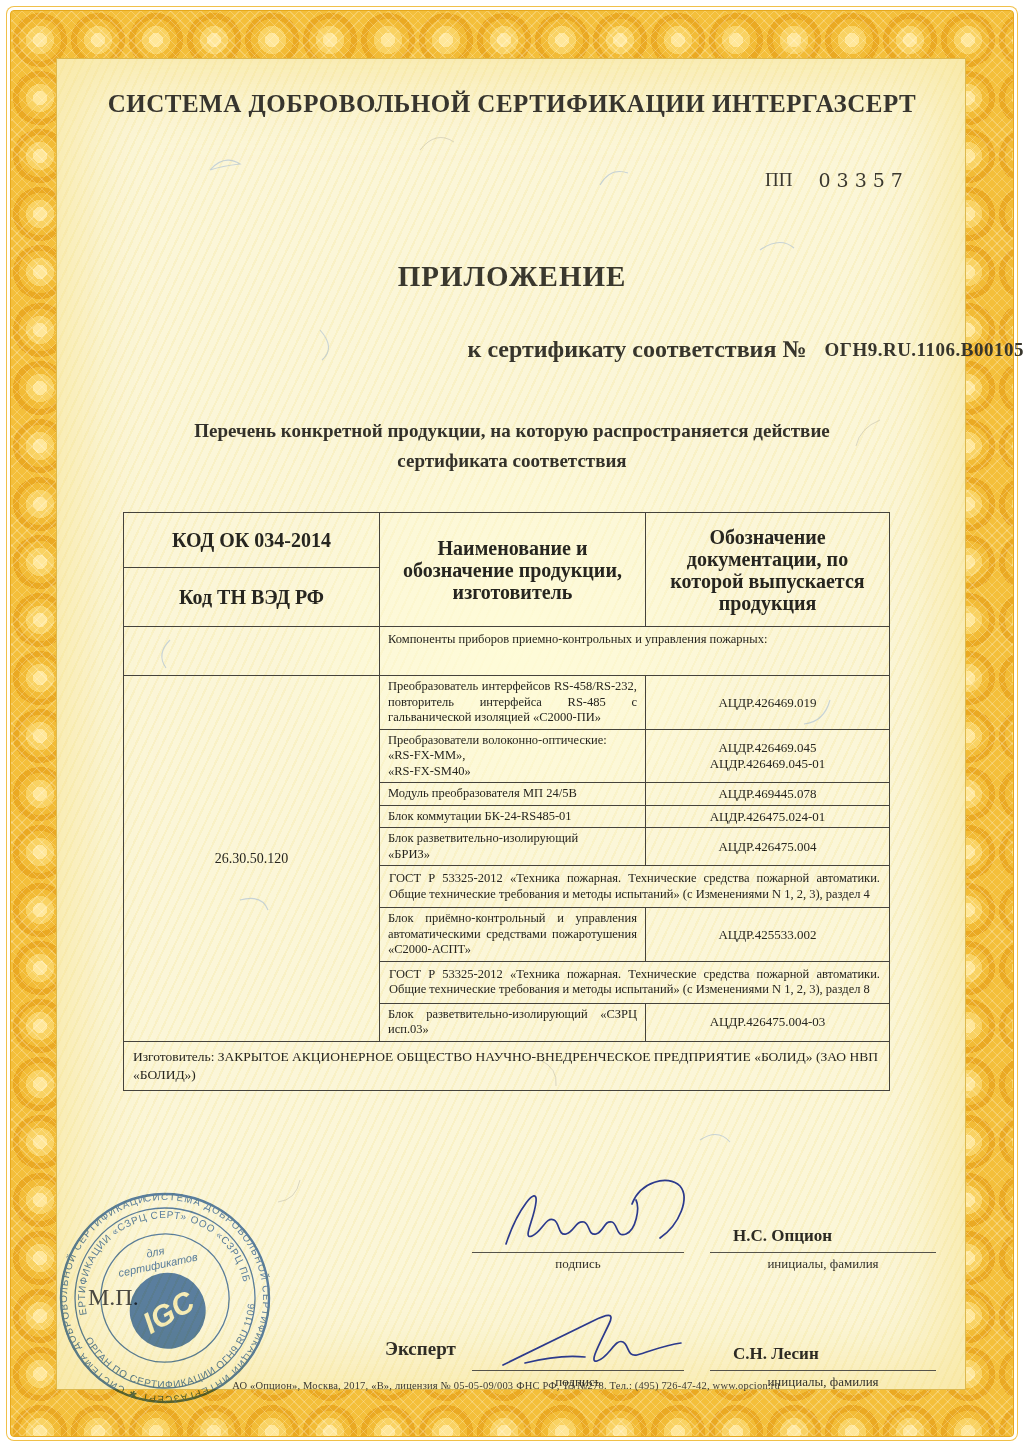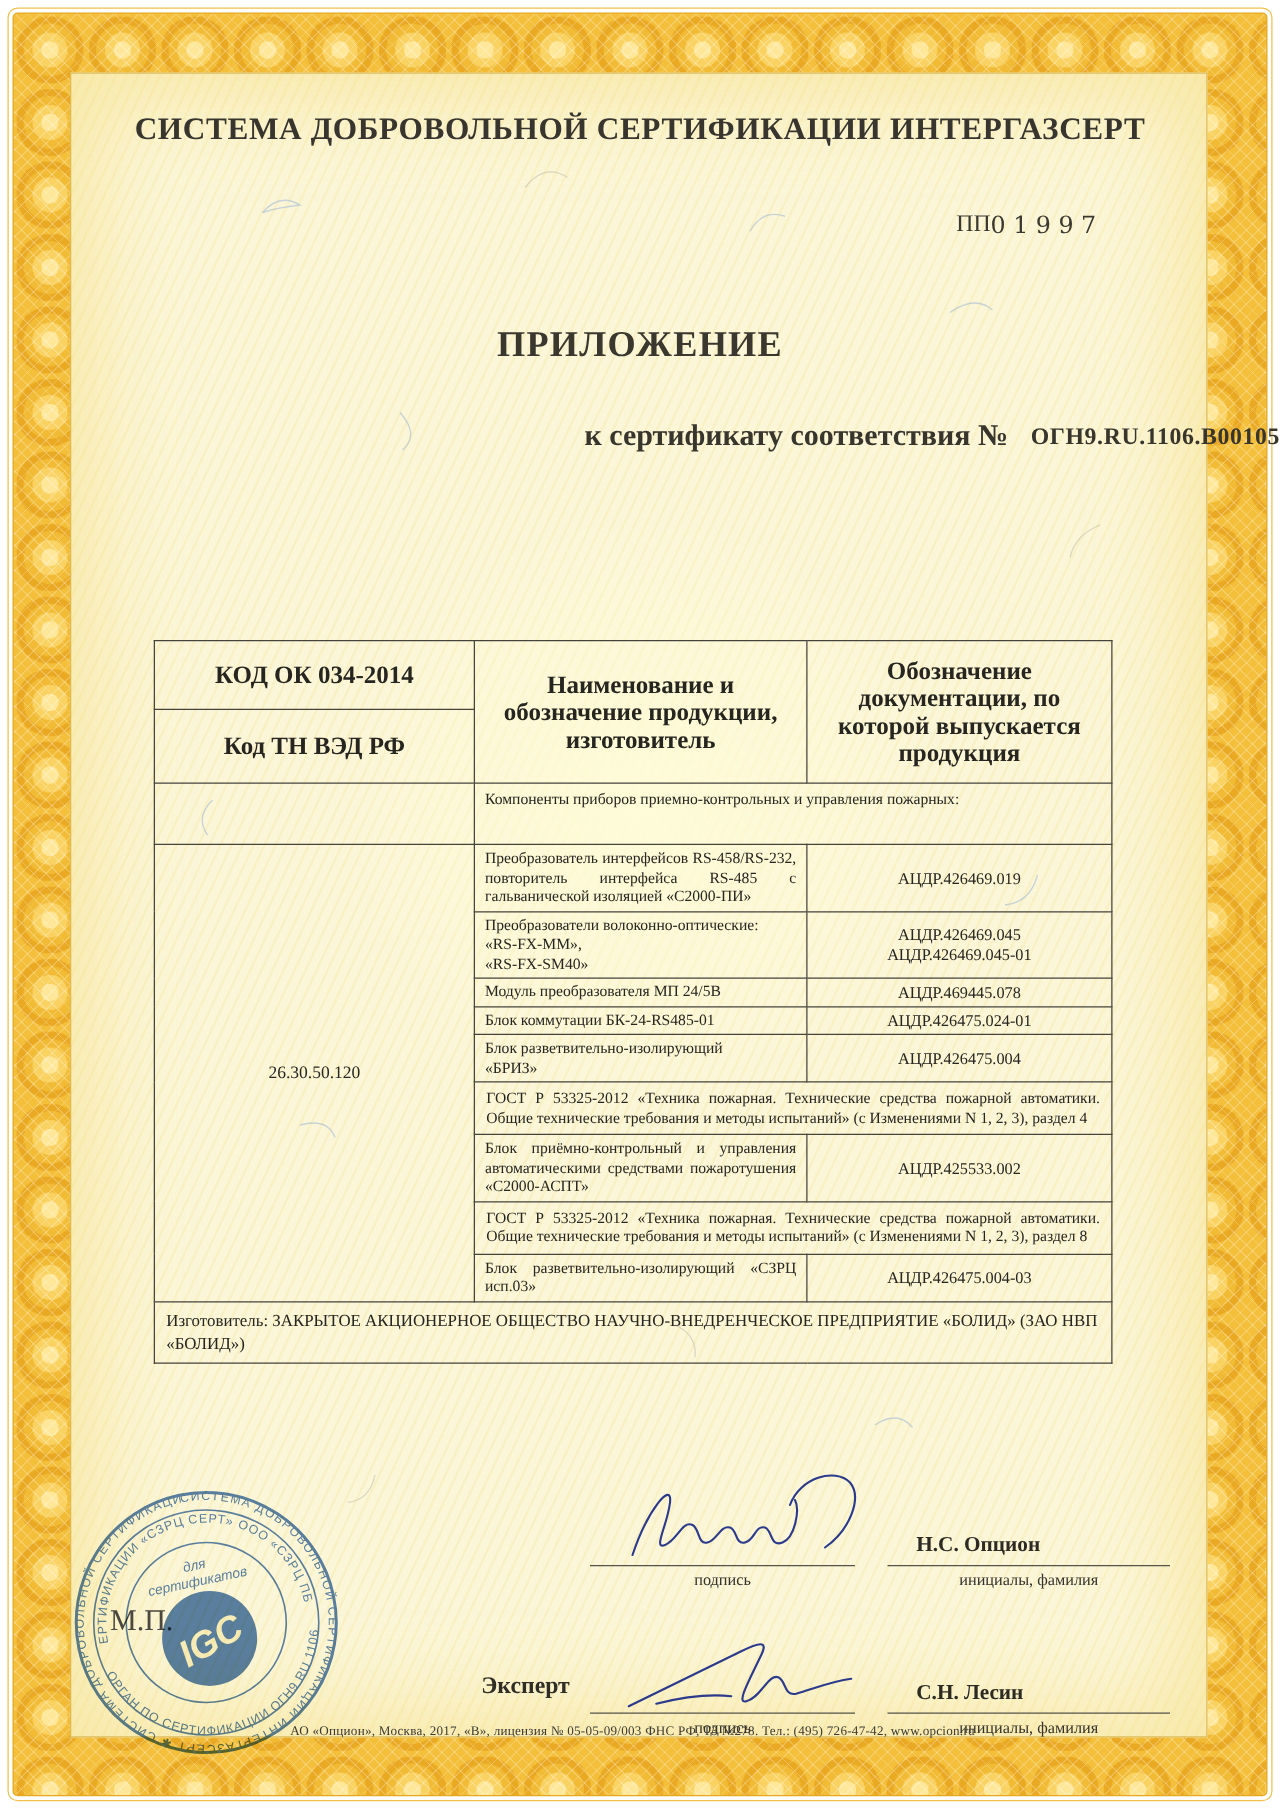--- a/index.html
+++ b/index.html
@@ -21,21 +21,21 @@
     background-image:
       radial-gradient(circle 330px at 50% 44%, rgba(255,252,216,.95), rgba(251,246,216,0) 72%),
       repeating-linear-gradient(115deg, rgba(244,228,150,.28) 0 2px, rgba(251,246,216,0) 2px 8px);
     border:1px solid #ddb94e;
     box-shadow:inset 0 0 70px 18px rgba(246,221,122,.55);}
   .fibers{position:absolute;left:0;top:0;pointer-events:none;}
 
   
   .abs{position:absolute;}
   .system-title{left:0;right:0;top:90px;text-align:center;font-weight:bold;font-size:25px;letter-spacing:.5px;color:#37352e;}
-  .form-number{left:765px;top:169px;font-size:19px;color:#3a382f;display:flex;align-items:center;}
+  .form-number{left:765px;top:169px;font-size:19px;color:#3a382f;display:flex;gap:26px;align-items:center;}
   .form-number .num{letter-spacing:6px;font-family:"DejaVu Serif",serif;}
   .doc-title{left:0;right:0;top:260px;text-align:center;font-weight:bold;font-size:29px;letter-spacing:1px;color:#3a382e;}
   .cert-line{left:0;right:0;top:336px;text-align:right;font-weight:bold;color:#37352c;}
   .cert-line .pre-label{font-size:24px;}
   .cert-line .cert-no{font-size:19px;letter-spacing:.5px;margin-left:14px;position:relative;top:-1px;}
   .intro-text{left:62px;right:62px;top:416px;text-align:center;font-weight:bold;font-size:19px;line-height:30px;white-space:pre-line;color:#33312a;}
 
   
   .products-table{position:absolute;left:123px;top:512px;width:766px;border-collapse:collapse;table-layout:fixed;}
   .products-table td{border:1.4px solid #45433c;vertical-align:middle;padding:3px 8px;
@@ -99,30 +99,32 @@
       <path d="M880,420 q-20,8 -24,26"></path>
       <path d="M540,1060 q18,8 16,26"></path>
       <path d="M300,1180 q-4,20 -22,22"></path>
     </g>
   </svg>
 
   <div class="abs system-title">СИСТЕМА ДОБРОВОЛЬНОЙ СЕРТИФИКАЦИИ ИНТЕРГАЗСЕРТ</div>
 
   <div class="abs form-number">
     <span>ПП</span>
-    <span class="num">01997</span>
+    <span class="num">03357</span>
   </div>
 
   <div class="abs doc-title">ПРИЛОЖЕНИЕ</div>
 
   <div class="abs cert-line">
     <span class="pre-label">к сертификату соответствия №</span>
     <span class="cert-no">ОГН9.RU.1106.В00105</span>
   </div>
 
+  <div class="abs intro-text">Перечень конкретной продукции, на которую распространяется действие
+сертификата соответствия</div>
 
   <table class="products-table">
     <colgroup>
         <col style="width:256px">
         <col style="width:266px">
         <col style="width:244px">
       </colgroup>
     <tbody>
       <tr class="hdr-row1">
         <td class="hdr">КОД ОК 034-2014</td>

